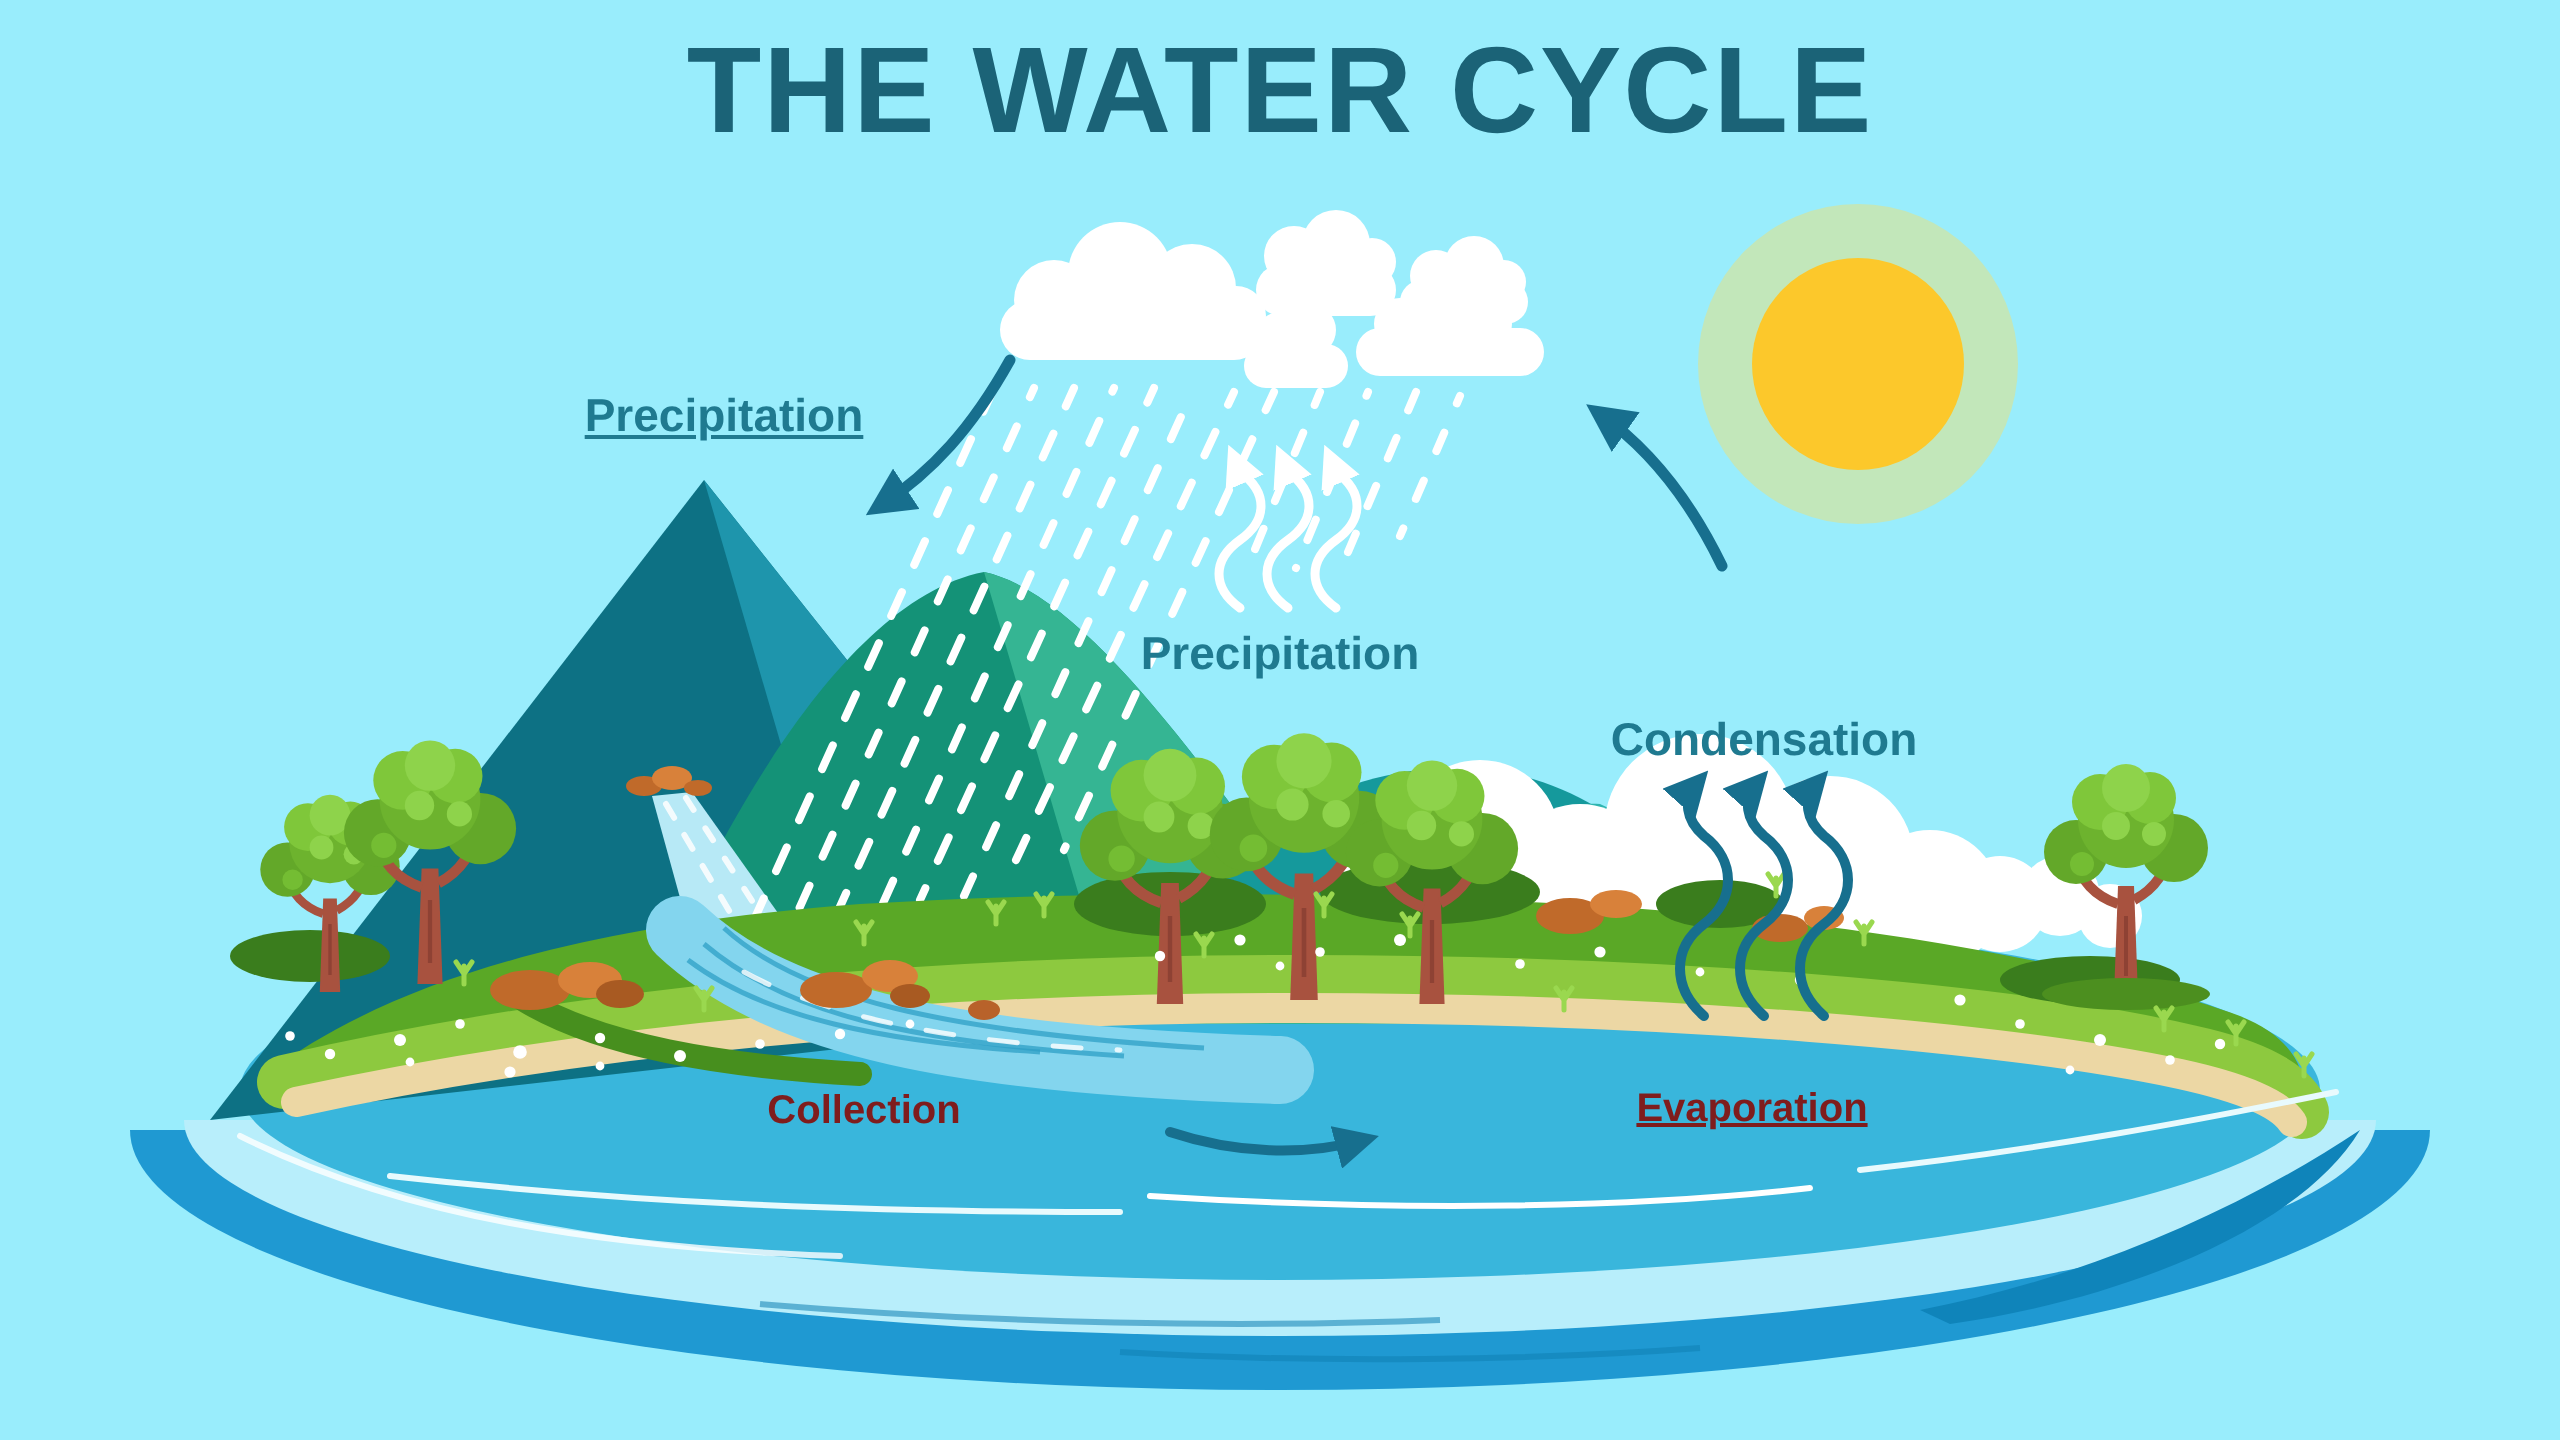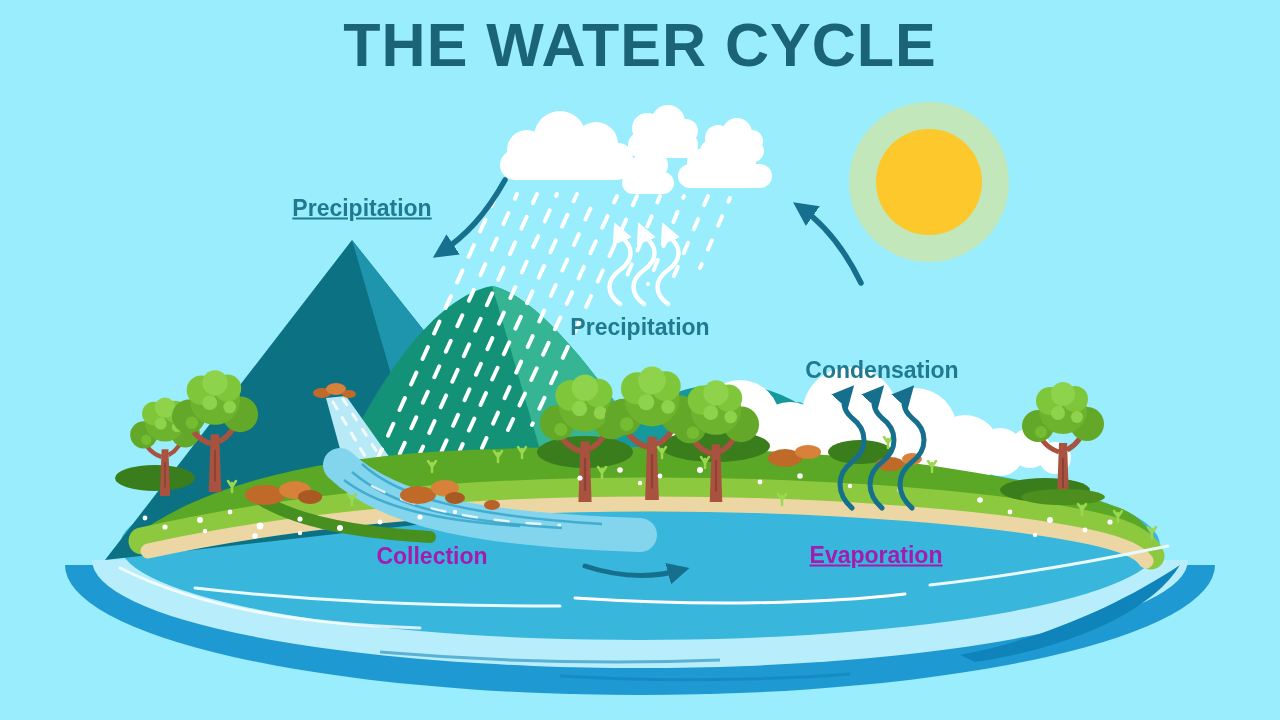--- a/index.html
+++ b/index.html
@@ -6,21 +6,21 @@
   #stage{
     position:relative;width:1280px;height:720px;overflow:hidden;
     background:#99edfc;
     font-family:"Liberation Sans","DejaVu Sans",sans-serif;
   }
   #scene{position:absolute;left:0;top:0;}
   .lbl{position:absolute;transform:translate(-50%,-50%);white-space:nowrap;
        font-weight:bold;pointer-events:none;}
   #title{left:640px;top:45px;font-size:61px;letter-spacing:1px;color:#1b6377;}
   .teal-lbl{font-size:23px;color:#1f7a90;}
-  .white-lbl{font-size:23px;color:#a21caf;}
+  .white-lbl{font-size:20px;color:#7f1d1d;}
   #lbl-precipitation{left:362px;top:208px;text-decoration:underline;}
   #lbl-transpiration{left:640px;top:327px;}
   #lbl-condensation{left:882px;top:326px;margin-top:44px;}
   #lbl-collection{left:432px;top:556px;}
   #lbl-evaporation{left:876px;top:555px;text-decoration:underline;}
 </style>
 </head>
 <body>
 
 <div id="stage">

